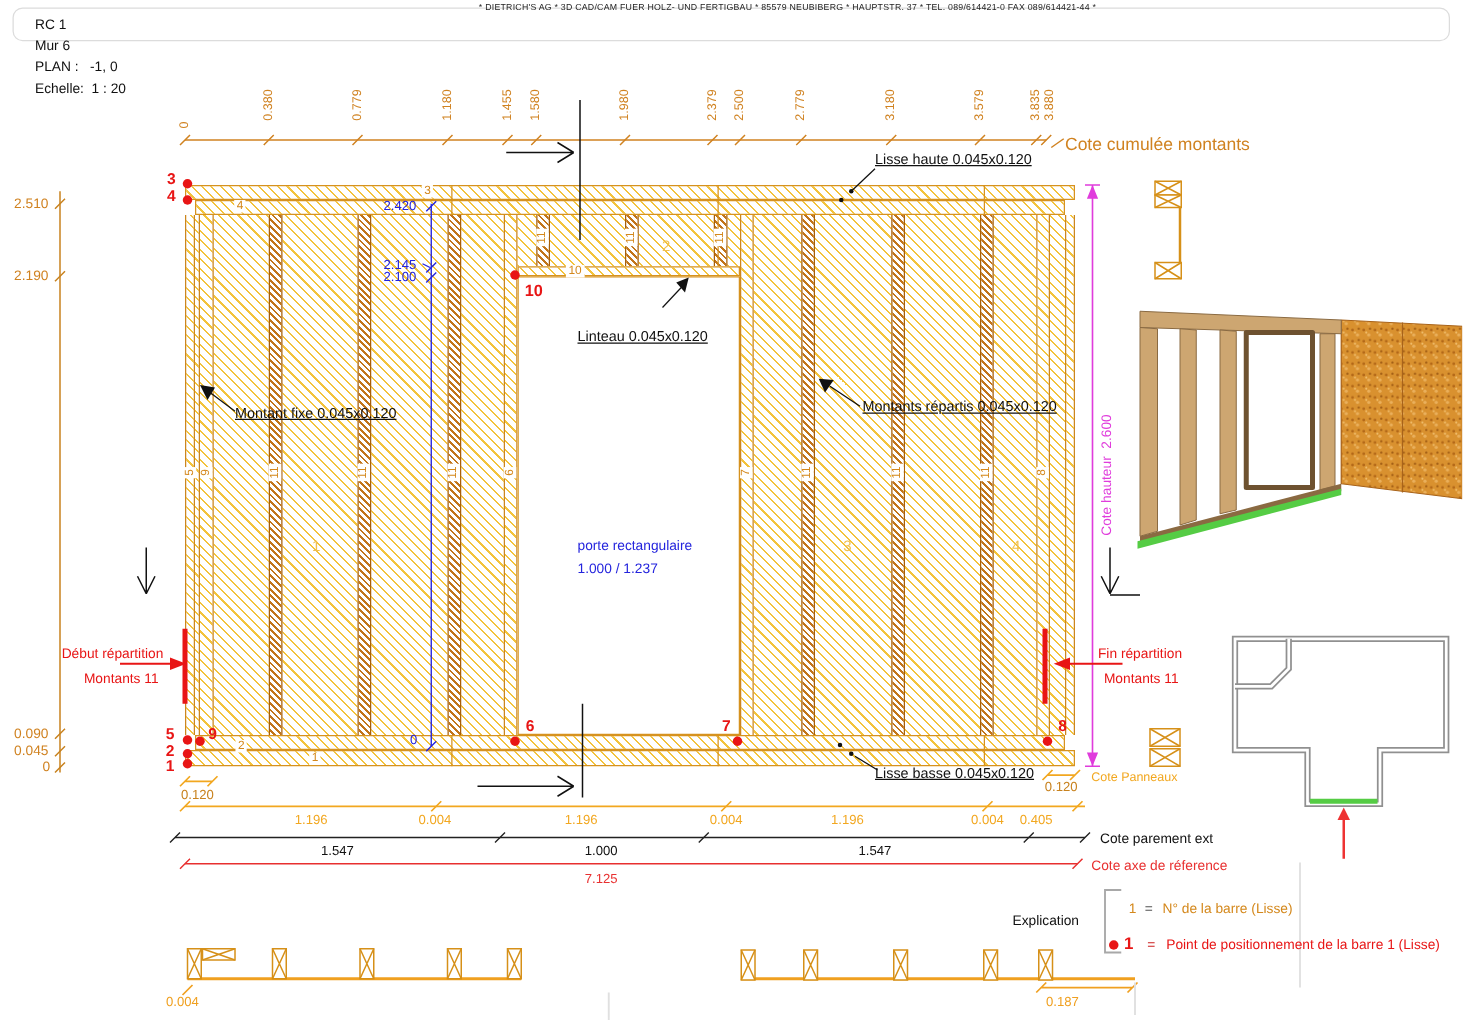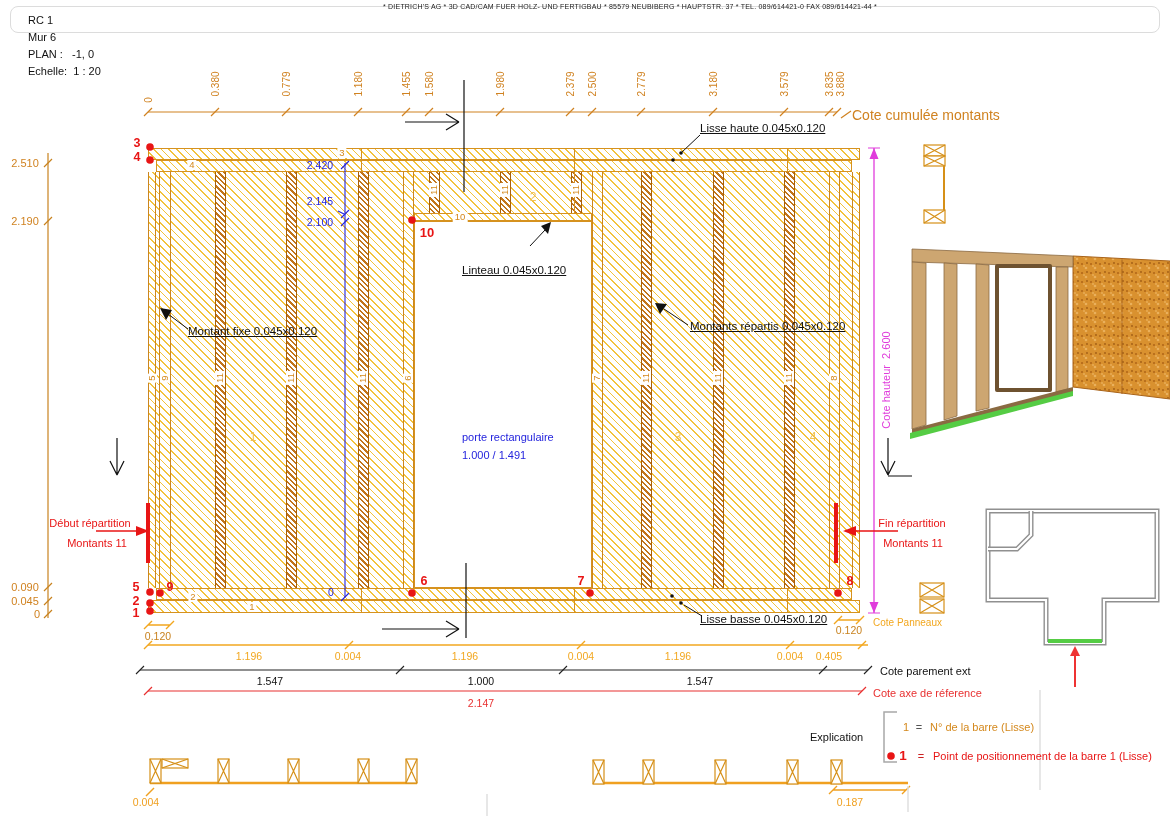--- a/index.html
+++ b/index.html
@@ -262,34 +262,34 @@
   <div class="a r od" style="left:840px;top:84px">3.880</div>
   <div class="a od" style="left:852px;top:107px;font-size:14px">Cote cumulée montants</div>
 
   <div class="a c od" style="left:25px;top:163px;font-size:11px">2.510</div>
   <div class="a c od" style="left:25px;top:221px;font-size:11px">2.190</div>
   <div class="a c od" style="left:25px;top:587px;font-size:11px">0.090</div>
   <div class="a c od" style="left:25px;top:601px;font-size:11px">0.045</div>
   <div class="a c od" style="left:37px;top:614px;font-size:11px">0</div>
 
   <div class="a c blue" style="left:320px;top:165px">2.420</div>
-  <div class="a c blue" style="left:320px;top:201px">2.145</div>
+  <div class="a c blue" style="left:320px;top:212px">2.145</div>
   <div class="a c blue" style="left:320px;top:222px">2.100</div>
   <div class="a c blue" style="left:331px;top:592px">0</div>
 
   <div class="a r mag" style="left:886px;top:380px;white-space:pre">Cote hauteur  2.600</div>
 
   <div class="a ann" style="left:700px;top:122px">Lisse haute 0.045x0.120</div>
   <div class="a ann" style="left:188px;top:325px">Montant fixe 0.045x0.120</div>
   <div class="a ann" style="left:690px;top:320px">Montants répartis 0.045x0.120</div>
   <div class="a ann" style="left:462px;top:264px">Linteau 0.045x0.120</div>
   <div class="a ann" style="left:700px;top:613px">Lisse basse 0.045x0.120</div>
 
   <div class="a" style="left:462px;top:431px;color:#2424dd;font-size:11px">porte rectangulaire</div>
-  <div class="a" style="left:462px;top:449px;color:#2424dd;font-size:11px">1.000 / 1.491</div>
+  <div class="a" style="left:462px;top:449px;color:#2424dd;font-size:11px">1.000 / 1.237</div>
 
   <div class="a c red" style="left:90px;top:523px">Début répartition</div>
   <div class="a c red" style="left:97px;top:543px">Montants 11</div>
   <div class="a c red" style="left:912px;top:523px">Fin répartition</div>
   <div class="a c red" style="left:913px;top:543px">Montants 11</div>
 
   <div class="a c ob chip" style="left:342px;top:153px">3</div>
   <div class="a c ob chip" style="left:192px;top:165px">4</div>
   <div class="a c ob chip" style="left:193px;top:597px">2</div>
   <div class="a c ob chip" style="left:252px;top:607px">1</div>
@@ -333,21 +333,21 @@
   <div class="a c" style="left:465px;top:656px;color:#f2a71f;font-size:10.5px">1.196</div>
   <div class="a c" style="left:581px;top:656px;color:#f2a71f;font-size:10.5px">0.004</div>
   <div class="a c" style="left:678px;top:656px;color:#f2a71f;font-size:10.5px">1.196</div>
   <div class="a c" style="left:790px;top:656px;color:#f2a71f;font-size:10.5px">0.004</div>
   <div class="a c" style="left:829px;top:656px;color:#f2a71f;font-size:10.5px">0.405</div>
   <div class="a" style="left:873px;top:617px;color:#f2a71f;font-size:10px">Cote Panneaux</div>
   <div class="a c" style="left:270px;top:681px;font-size:10.5px">1.547</div>
   <div class="a c" style="left:481px;top:681px;font-size:10.5px">1.000</div>
   <div class="a c" style="left:700px;top:681px;font-size:10.5px">1.547</div>
   <div class="a" style="left:880px;top:665px;font-size:11px">Cote parement ext</div>
-  <div class="a c" style="left:481px;top:703px;color:#e83030;font-size:10.5px">2.147</div>
+  <div class="a c" style="left:481px;top:703px;color:#e83030;font-size:10.5px">7.125</div>
   <div class="a" style="left:873px;top:687px;color:#e83030;font-size:11px">Cote axe de réference</div>
   <div class="a c" style="left:146px;top:802px;color:#f0a020;font-size:10.5px">0.004</div>
   <div class="a c" style="left:850px;top:802px;color:#f0a020;font-size:10.5px">0.187</div>
 
   <div class="a" style="left:810px;top:731px;font-size:11px;">Explication</div>
   <div class="a c" style="left:906px;top:727px;color:#d4881c;font-size:11px">1</div>
   <div class="a c" style="left:919px;top:727px;color:#555;font-size:11px">=</div>
   <div class="a" style="left:930px;top:721px;color:#d4881c;font-size:11px">N° de la barre (Lisse)</div>
   <div class="a c" style="left:903px;top:755px;color:#e81515;font-size:13.5px;font-weight:bold">1</div>
   <div class="a c" style="left:921px;top:756px;color:#cc2222;font-size:11px">=</div>

